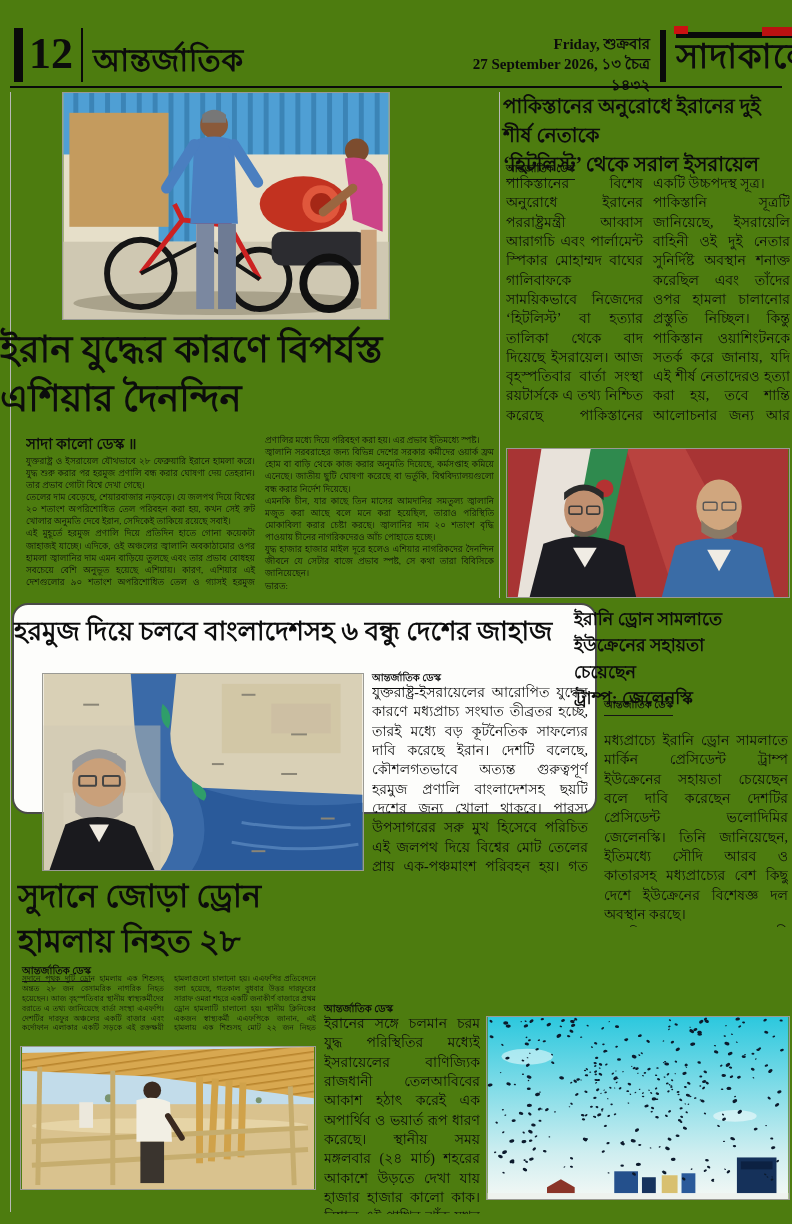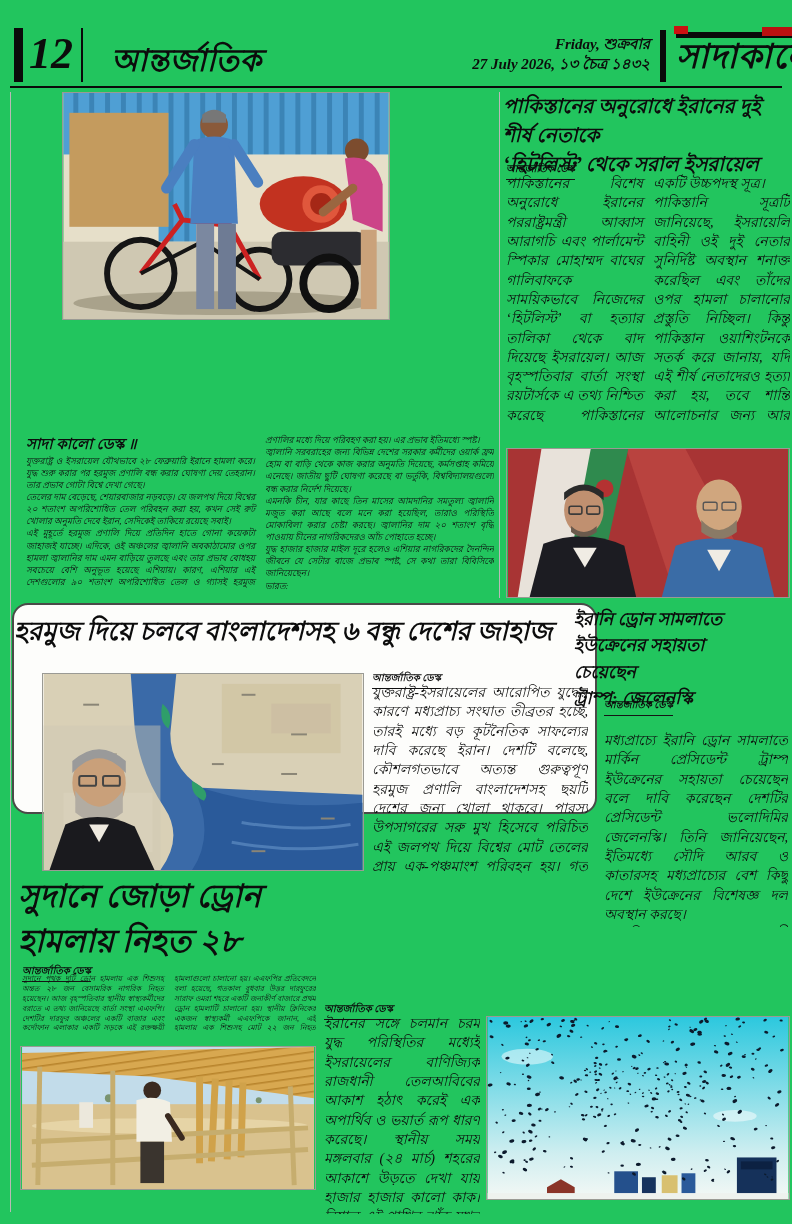--- a/index.html
+++ b/index.html
@@ -1,17 +1,17 @@
 <!DOCTYPE html>
 <html lang="bn"><head>
 <meta charset="utf-8">
 <style>
   html,body{margin:0;padding:0;background:#e8e8e6;}
-  .page{position:relative;width:792px;height:1224px;margin:0 auto;background:#22c55e;
-        font-family:"Liberation Serif",serif;color:#0c0c0c;overflow:hidden;font-style:italic;}
+  .page{position:relative;width:792px;height:1224px;margin:0 auto;background:#4d7c0f;
+        font-family:"Liberation Serif",serif;color:#0c0c0c;overflow:hidden;}
   .abs{position:absolute;}
   .pre{white-space:pre-line;}
   .just{text-align:justify;}
   .ctr{text-align:left;}
   .clip{overflow:hidden;}
 
   
   .hdr-bar{width:9px;background:#0a0a0a;}
   .hdr-num{font-size:44px;font-weight:bold;line-height:1;font-family:"Liberation Serif",serif;}
   .hdr-sec{font-size:31px;font-weight:bold;letter-spacing:.5px;}
@@ -45,26 +45,26 @@
 </style>
 </head>
 <body>
 
 <div class="page">
 
   <div class="abs" style="left:14px;top:28px;display:flex;align-items:stretch;height:54px;">
     <div class="hdr-bar"></div>
     <div class="hdr-num" style="padding:4px 8px 0 6px;">12</div>
     <div class="hdr-div"></div>
-    <div class="hdr-sec" style="padding:8px 0 0 28px;">আন্তর্জাতিক</div>
+    <div class="hdr-sec" style="padding:8px 0 0 10px;">আন্তর্জাতিক</div>
   </div>
 
   <div class="abs hdr-date" style="left:470px;top:34px;width:180px;">
     <div>Friday, শুক্রবার</div>
-    <div>27 July 2026, ১৩ চৈত্র ১৪৩২</div>
+    <div>27 September 2026, ১৩ চৈত্র ১৪৩২</div>
   </div>
 
   <div class="abs masthead" style="left:660px;top:30px;width:116px;height:50px;">
     <div class="topbar">
       <div class="flag"></div>
       <div class="redtag"></div>
     </div>
     <div class="logo">সাদাকালো</div>
   </div>
 
@@ -147,20 +147,22 @@
     <g>
       <path d="M156 150 L170 98 Q214 82 258 100 L270 150 Z" fill="#3a6ca6"></path>
       <path d="M202 102 L214 124 L226 102 Z" fill="#f0ece4"></path>
       <ellipse cx="214" cy="58" rx="23" ry="27" fill="#d0a67e"></ellipse>
       <path d="M196 72 Q214 92 232 72 L232 84 Q214 98 196 84 Z" fill="#8a7a66"></path>
       <rect x="198" y="54" width="14" height="8" rx="2" fill="none" stroke="#555" stroke-width="1.4"></rect>
       <rect x="217" y="54" width="14" height="8" rx="2" fill="none" stroke="#555" stroke-width="1.4"></rect>
     </g>
   </svg>
 
+  <div class="abs hl ctr pre" style="left:0px;top:326px;width:497px;font-size:37px;line-height:1.32;">ইরান যুদ্ধের কারণে বিপর্যস্ত
+এশিয়ার দৈনন্দিন</div>
   <div class="abs clip" style="left:26px;top:434px;width:468px;height:164px;">
     <div class="body-txt cols2 just" style="height:164px;">
       <span class="byline-plain">সাদা কালো ডেস্ক ॥</span>
       <div class="pre">যুক্তরাষ্ট্র ও ইসরায়েল যৌথভাবে ২৮ ফেব্রুয়ারি ইরানে হামলা করে। যুদ্ধ শুরু করার পর হরমুজ প্রণালি বন্ধ করার ঘোষণা দেয় তেহরান। তার প্রভাব গোটা বিশ্বে দেখা গেছে।
 তেলের দাম বেড়েছে, শেয়ারবাজার নড়বড়ে। যে জলপথ দিয়ে বিশ্বের ২০ শতাংশ অপরিশোধিত তেল পরিবহন করা হয়, কখন সেই রুট খোলার অনুমতি দেবে ইরান, সেদিকেই তাকিয়ে রয়েছে সবাই।
 এই মুহূর্তে হরমুজ প্রণালি দিয়ে প্রতিদিন হাতে গোনা কয়েকটা জাহাজই যাচ্ছে। এদিকে, ওই অঞ্চলের জ্বালানি অবকাঠামোর ওপর হামলা জ্বালানির দাম এমন বাড়িয়ে তুলছে এবং তার প্রভাব বোধহয় সবচেয়ে বেশি অনুভূত হয়েছে এশিয়ায়। কারণ, এশিয়ার এই দেশগুলোর ৯০ শতাংশ অপরিশোধিত তেল ও গ্যাসই হরমুজ প্রণালির মধ্যে দিয়ে পরিবহণ করা হয়। এর প্রভাব ইতিমধ্যে স্পষ্ট।
 জ্বালানি সরবরাহের জন্য বিভিন্ন দেশের সরকার কর্মীদের ওয়ার্ক ফ্রম হোম বা বাড়ি থেকে কাজ করার অনুমতি দিয়েছে, কর্মসপ্তাহ কমিয়ে এনেছে। জাতীয় ছুটি ঘোষণা করেছে বা ভর্তুকি, বিশ্ববিদ্যালয়গুলো বন্ধ করার নির্দেশ দিয়েছে।
 এমনকি চীন, যার কাছে তিন মাসের আমদানির সমতুল্য জ্বালানি মজুত করা আছে বলে মনে করা হয়েছিল, তারাও পরিস্থিতি মোকাবিলা করার চেষ্টা করছে। জ্বালানির দাম ২০ শতাংশ বৃদ্ধি পাওয়ায় চীনের নাগরিকদেরও আঁচ পোহাতে হচ্ছে।
 যুদ্ধ হাজার হাজার মাইল দূরে হলেও এশিয়ার নাগরিকদের দৈনন্দিন জীবনে যে সেটার বাজে প্রভাব স্পষ্ট, সে কথা তারা বিবিসিকে জানিয়েছেন।
 ভারত:

